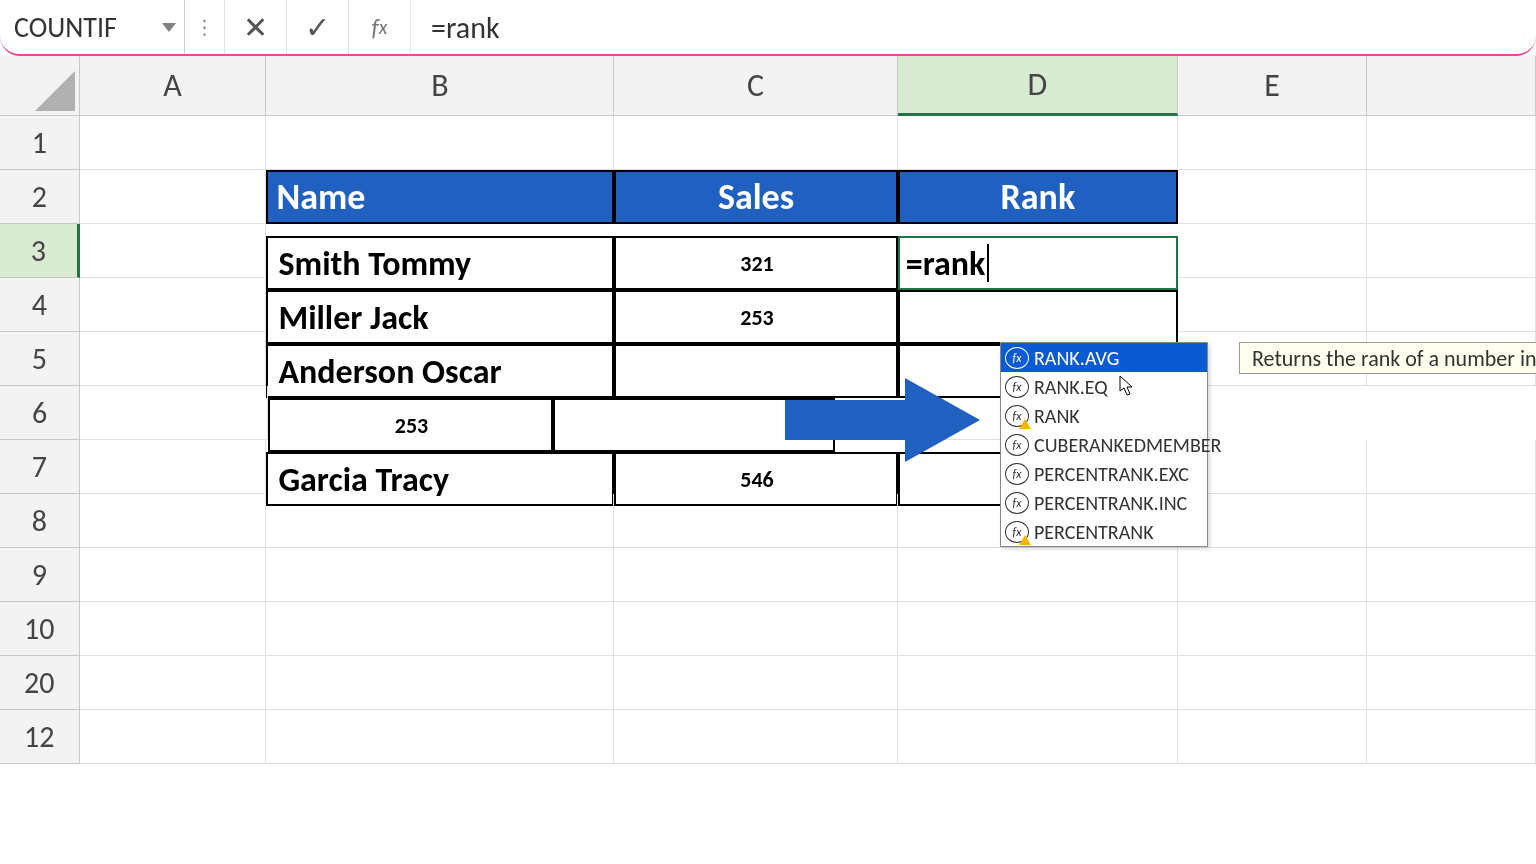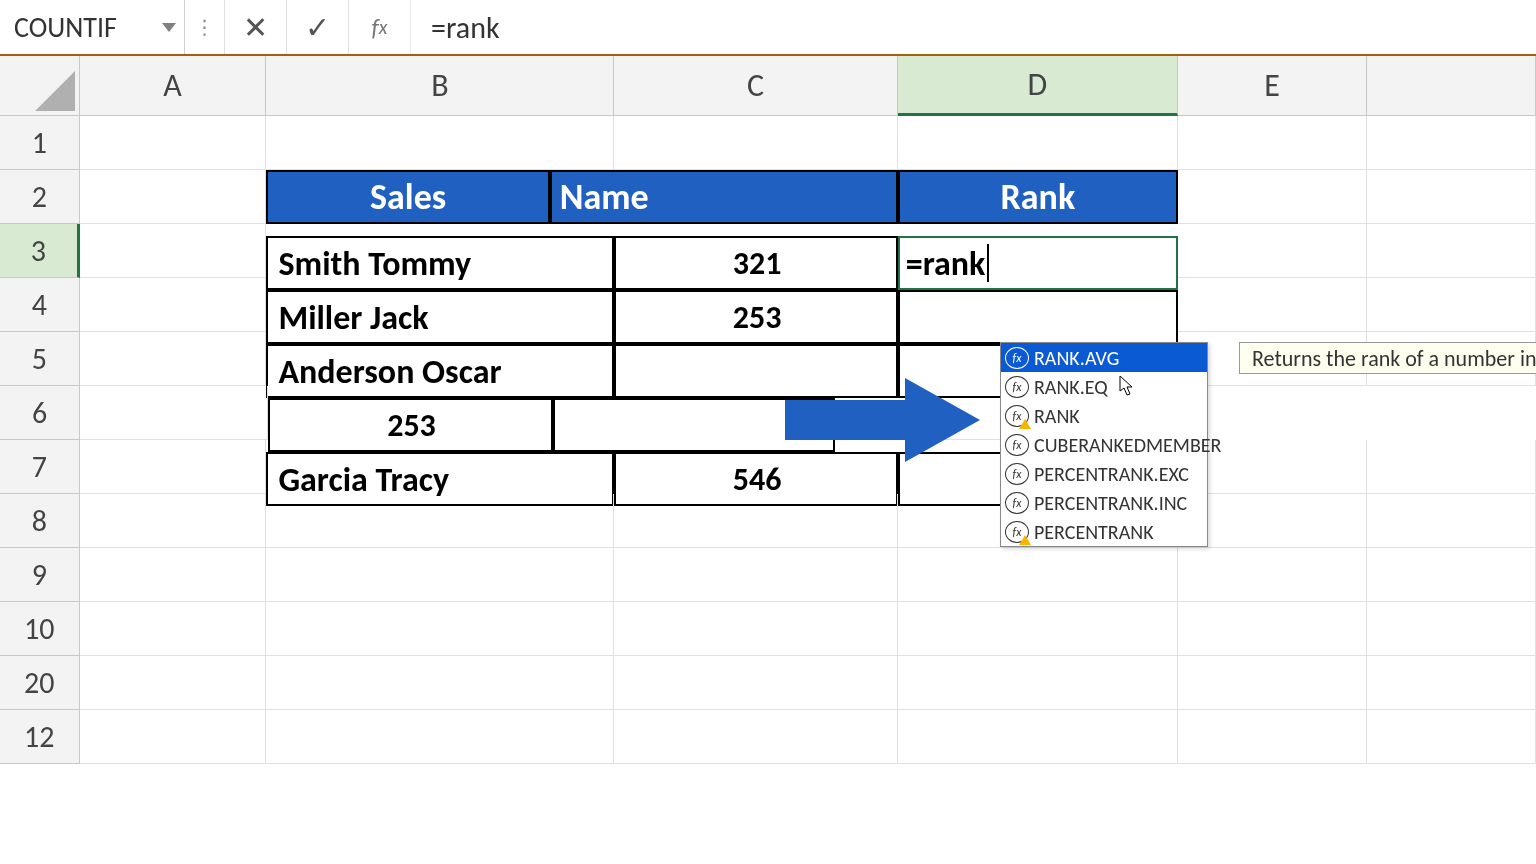--- a/index.html
+++ b/index.html
@@ -10,22 +10,23 @@
       width: 1536px;
       height: 864px;
       position: relative;
     }
     
     
     .formula-bar {
       display: flex;
       align-items: center;
       height: 56px;
-      border-bottom: 2px solid #a16207;
+      border-bottom: 2px solid #ec4899;
       background: #fff;
+      border-radius: 20px;
     }
     .name-box {
       width: 185px;
       height: 100%;
       display: flex;
       align-items: center;
       padding-left: 14px;
       font-size: 28px;
       color: #333;
       border-right: 1px solid #d0d0d0;
@@ -173,21 +174,21 @@
     }
     .tbl-header.c-center, .tbl-cell.c-center { justify-content: center; }
     .tbl-cell {
       background: #fff;
       border: 2px solid #000;
       font-weight: bold;
       font-size: 34px;
       padding-left: 10px;
       margin-top: 12px;
     }
-    .tbl-cell.c-center { font-size: 32px; }
+    .tbl-cell.c-center { font-size: 22px; }
     
     
     .editing {
       border: 2px solid #217346;
       font-size: 34px;
       font-weight: bold;
       padding-left: 6px;
       position: relative;
     }
     .cursor {
@@ -332,25 +333,25 @@
     <div class="cell wD"></div>
     <div class="cell wE"></div>
     <div class="cell wF"></div>
   </div>
 
   <div class="row">
     <div class="row-header">
         <span>2</span>
       </div>
     <div class="cell wA"></div>
+    <div class="cell wB tbl-header">
+        <span>Name</span>
+      </div>
     <div class="cell wC tbl-header c-center">
         <span>Sales</span>
-      </div>
-    <div class="cell wB tbl-header">
-        <span>Name</span>
       </div>
     <div class="cell wD tbl-header c-center">
         <span>Rank</span>
       </div>
     <div class="cell wE"></div>
     <div class="cell wF"></div>
   </div>
 
   <div class="row">
     <div class="row-header active">

